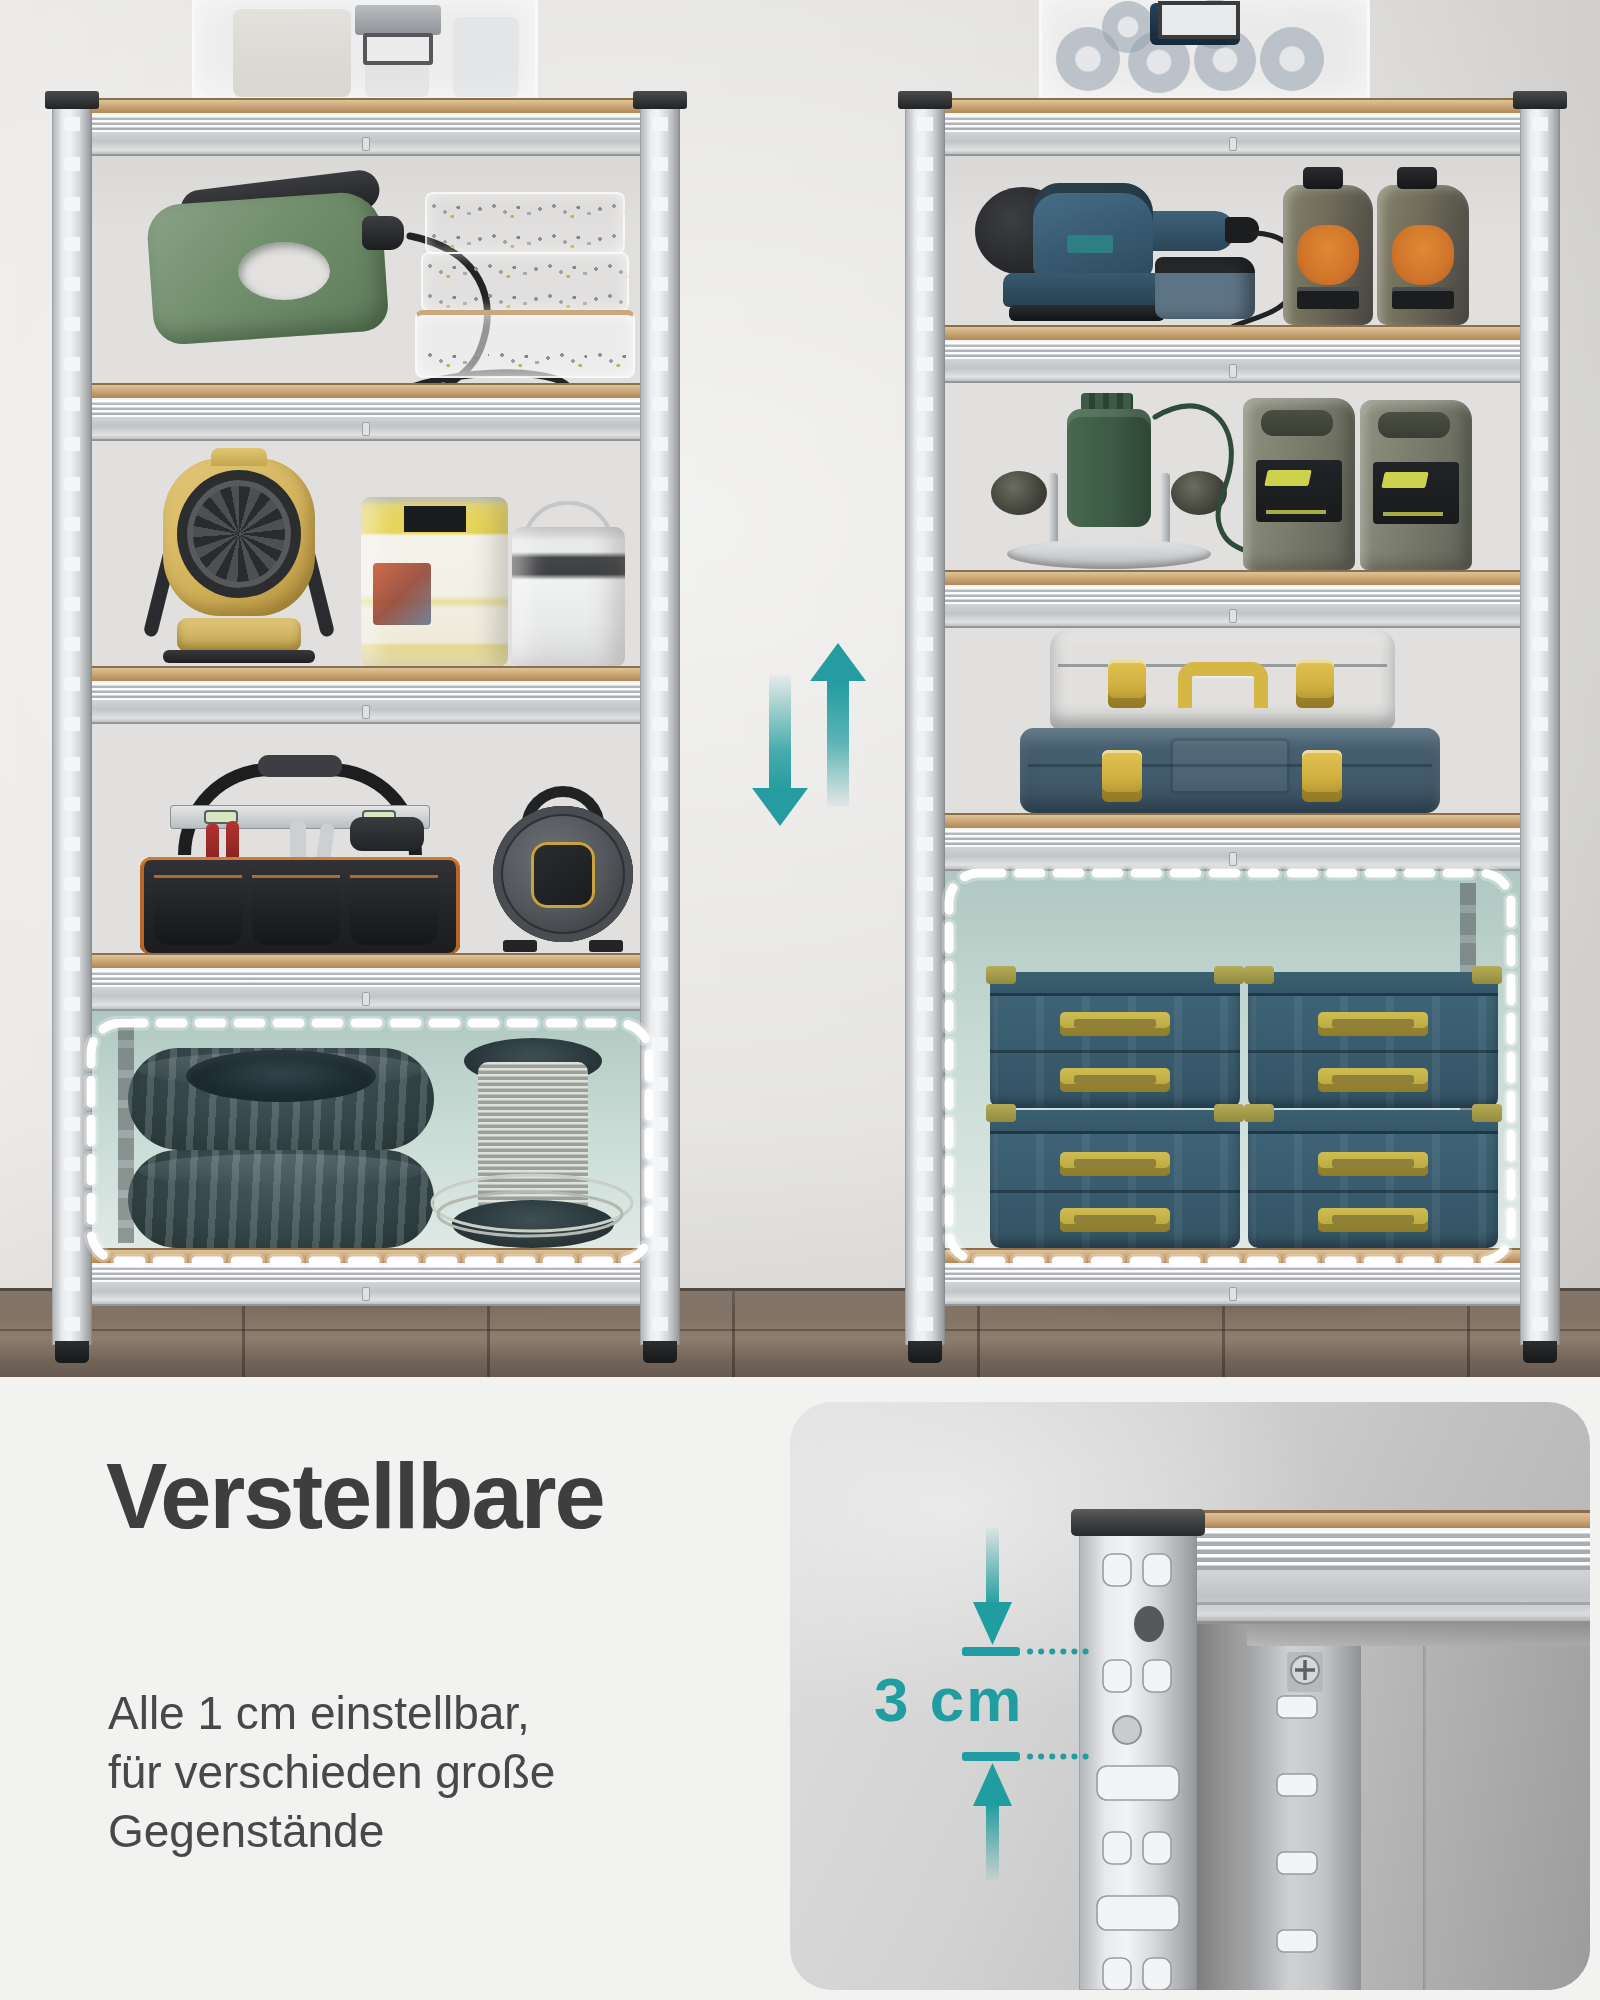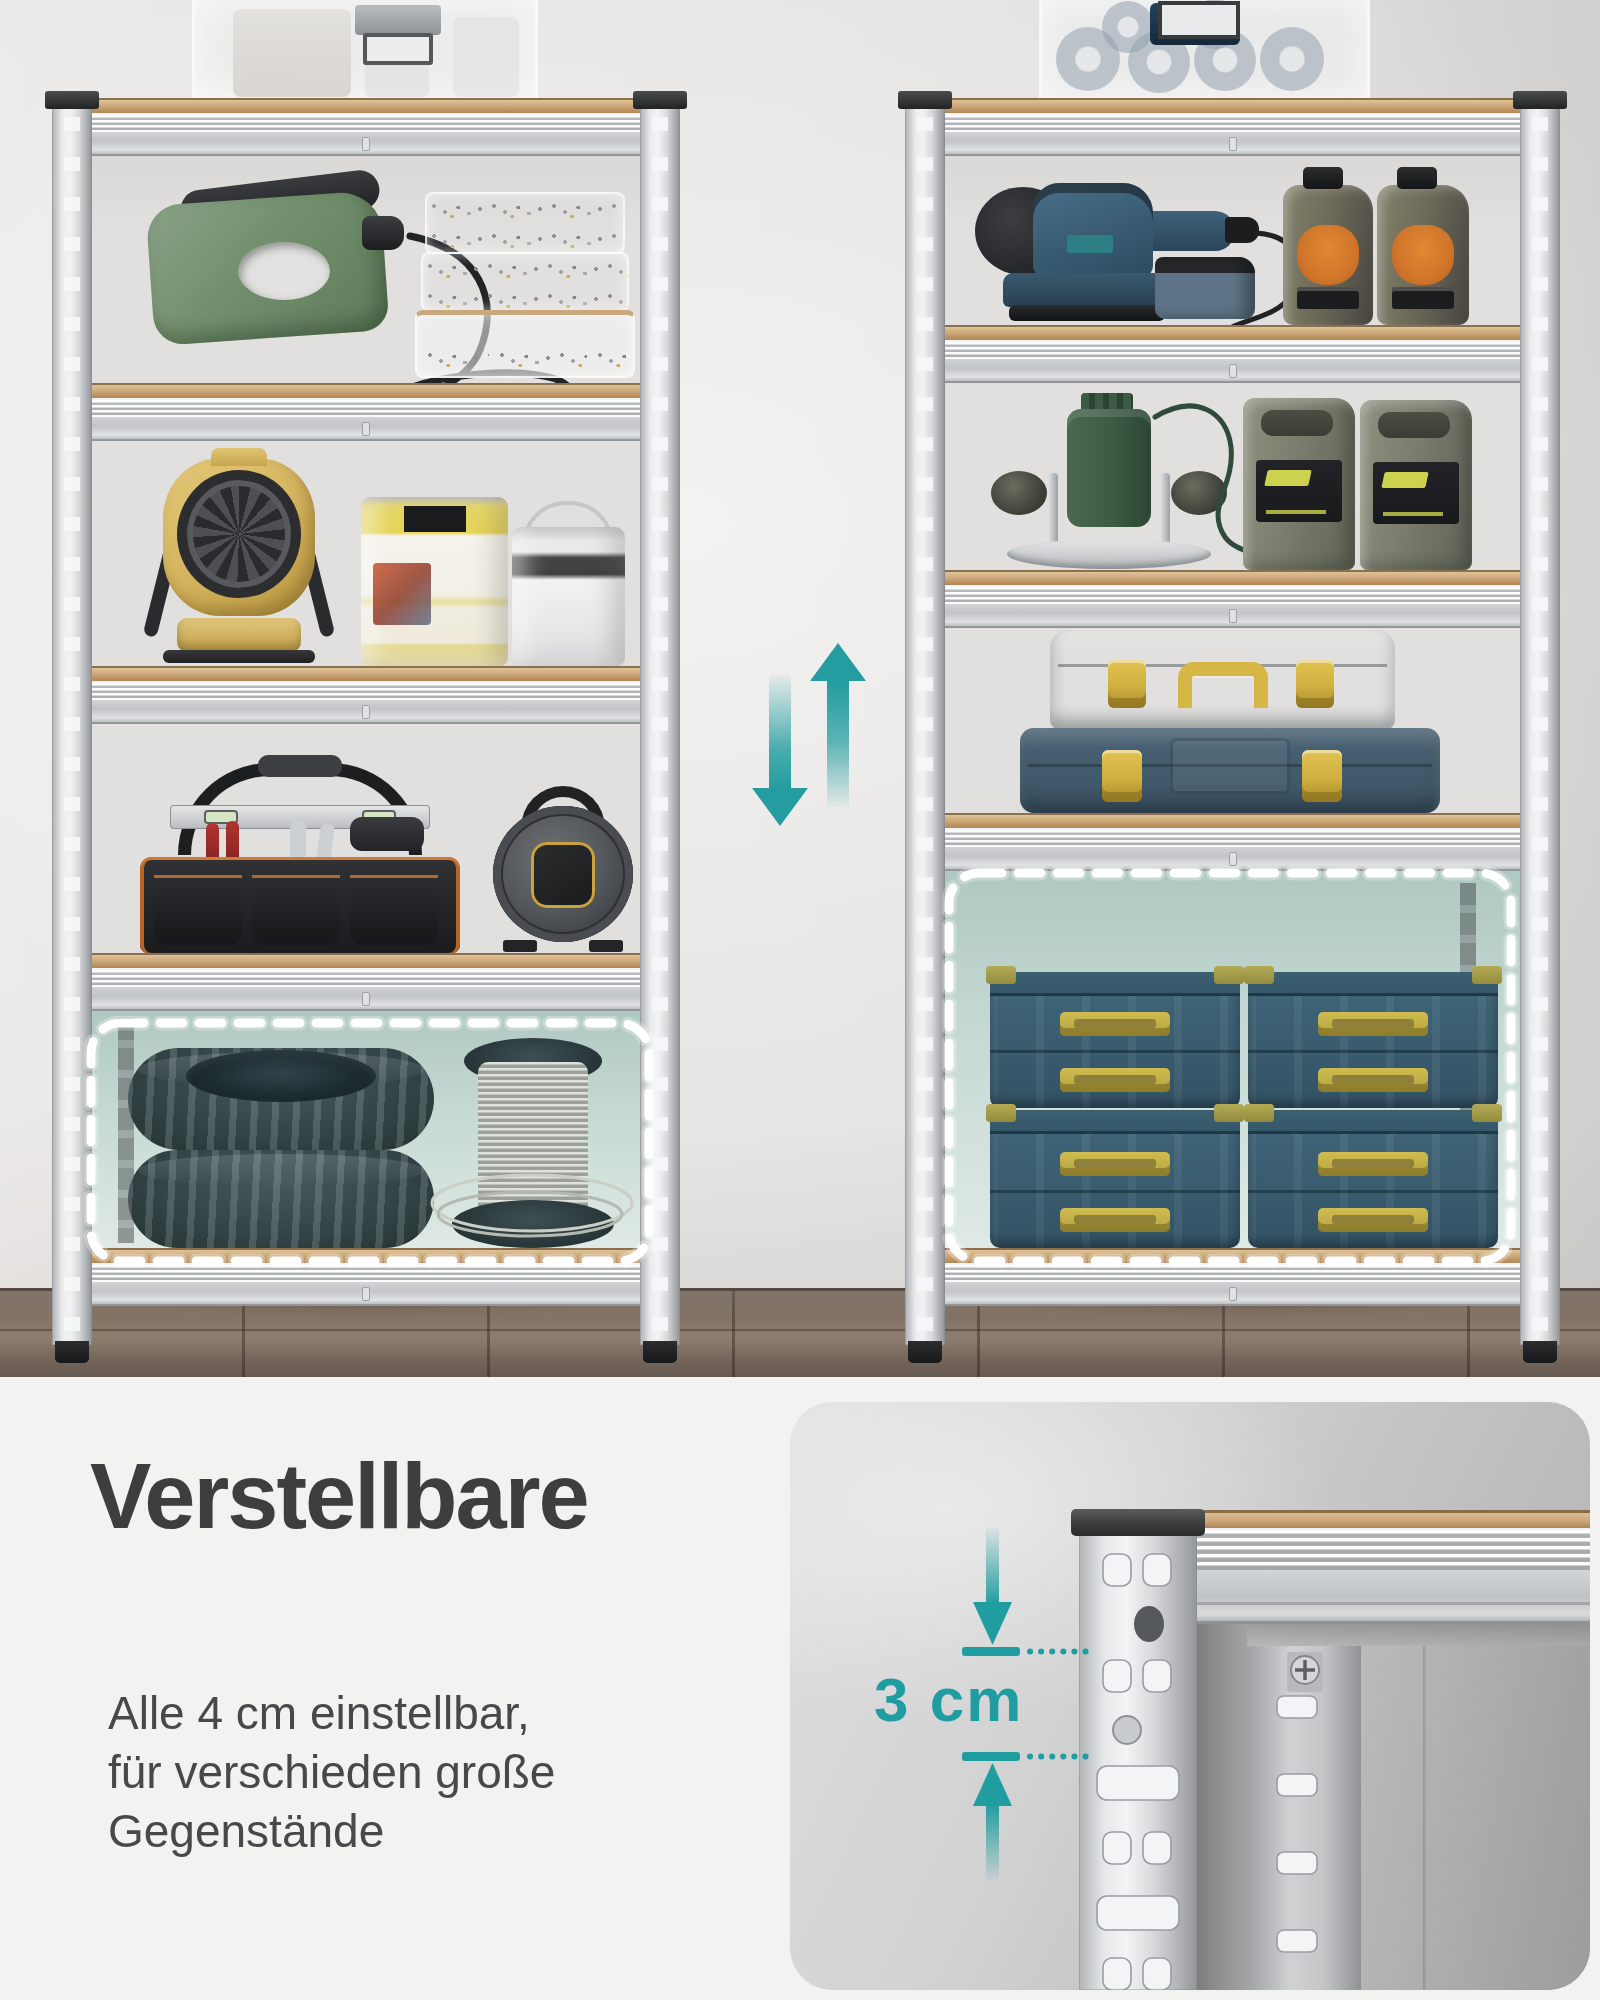--- a/index.html
+++ b/index.html
@@ -467,25 +467,25 @@
     <rect x="7" y="7" width="558" height="238" rx="30" fill="none" stroke="#ffffff" stroke-opacity="0.28" stroke-width="15" stroke-linecap="round" stroke-dasharray="23 16"></rect>
     <rect x="7" y="7" width="558" height="238" rx="30" fill="none" stroke="#ffffff" stroke-width="9" stroke-linecap="round" stroke-dasharray="23 16"></rect>
   </svg>
   <svg class="abs" style="left:942px;top:866px;width:576px;height:402px;" viewBox="0 0 576 402">
     <rect x="7" y="7" width="562" height="388" rx="30" fill="none" stroke="#ffffff" stroke-opacity="0.28" stroke-width="15" stroke-linecap="round" stroke-dasharray="23 16"></rect>
     <rect x="7" y="7" width="562" height="388" rx="30" fill="none" stroke="#ffffff" stroke-width="9" stroke-linecap="round" stroke-dasharray="23 16"></rect>
   </svg>
 
   <div class="abs bottom">
 
-    <div class="abs headline" style="left:90px;top:63px;width:640px;">
+    <div class="abs headline" style="left:106px;top:63px;width:640px;">
       <div>Verstellbare</div>
     </div>
     <div class="abs bodytext" style="left:108px;top:307px;width:560px;">
-      <div>Alle 4 cm einstellbar,</div>
+      <div>Alle 1 cm einstellbar,</div>
       <div>für verschieden große</div>
       <div>Gegenstände</div>
     </div>
 
     <div class="abs inset" style="left:790px;top:25px;width:800px;height:588px;">
 
       <div class="abs ins-wood" style="left:407px;top:108px;width:393px;height:18px;"></div>
       <div class="abs ins-beam" style="left:407px;top:126px;width:393px;height:96px;"></div>
       <div class="abs ins-shadow" style="left:407px;top:222px;width:393px;height:34px;"></div>
 

